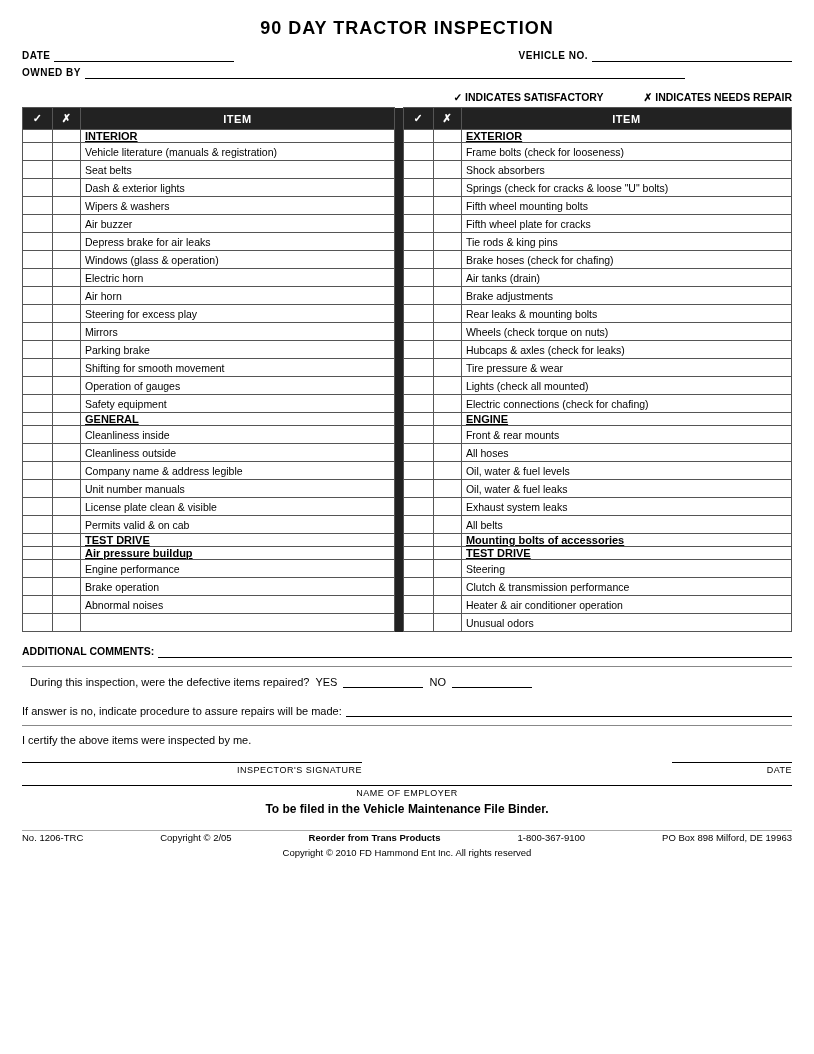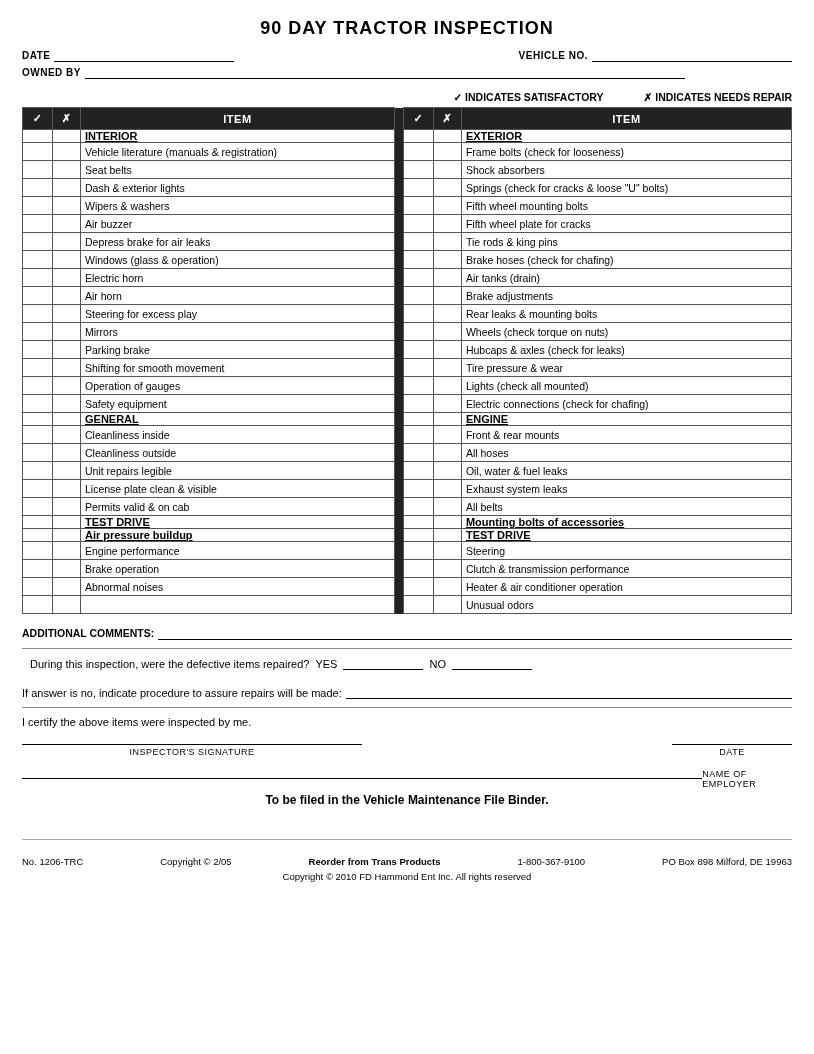--- a/index.html
+++ b/index.html
@@ -153,45 +153,46 @@
     .signature-row {
       display: flex;
       justify-content: space-between;
       align-items: flex-end;
       margin-top: 16px;
       margin-bottom: 2px;
     }
     .signature-block {
       display: flex;
       flex-direction: column;
-      align-items: center;
+      align-items: flex-end;
     }
     .sig-line { border-top: 1px solid #000; }
     .sig-label { font-size: 9px; letter-spacing: 0.5px; margin-top: 2px; text-align: center; }
 
     .employer-row {
       display: flex;
+      flex-direction: column;
       align-items: center;
       margin-top: 10px;
     }
     .employer-line { border-top: 1px solid #000; width: 100%; }
     .employer-label { font-size: 9px; letter-spacing: 0.5px; margin-top: 2px; }
     .file-binder-text {
       font-size: 12px;
       font-weight: bold;
       text-align: center;
       margin-top: 4px;
     }
 
     .footer-info {
       display: flex;
       justify-content: space-between;
       font-size: 9.5px;
-      margin-top: 32px;
-      padding-top: 16px;
+      margin-top: 14px;
+      padding-top: 1px;
       border-top: 1px solid #aaa;
     }
     .footer-copyright {
       text-align: center;
       font-size: 9.5px;
       margin-top: 4px;
     }
     .bold { font-weight: bold; }
   </style>
 </head>
@@ -400,21 +401,30 @@
         <td class="col-x"></td>
         <td class="col-item">Cleanliness outside</td>
       <td class="divider-col"></td>
         <td class="col-check"></td>
         <td class="col-x"></td>
         <td class="col-item">All hoses</td>
       </tr>
       <tr class="data-row">
         <td class="col-check"></td>
         <td class="col-x"></td>
-        <td class="col-item">Unit repairs legible</td>
+        <td class="col-item">Company name &amp; address legible</td>
+      <td class="divider-col"></td>
+        <td class="col-check"></td>
+        <td class="col-x"></td>
+        <td class="col-item">Oil, water &amp; fuel levels</td>
+      </tr>
+      <tr class="data-row">
+        <td class="col-check"></td>
+        <td class="col-x"></td>
+        <td class="col-item">Unit number manuals</td>
       <td class="divider-col"></td>
         <td class="col-check"></td>
         <td class="col-x"></td>
         <td class="col-item">Oil, water &amp; fuel leaks</td>
       </tr>
       <tr class="data-row">
         <td class="col-check"></td>
         <td class="col-x"></td>
         <td class="col-item">License plate clean &amp; visible</td>
       <td class="divider-col"></td>

